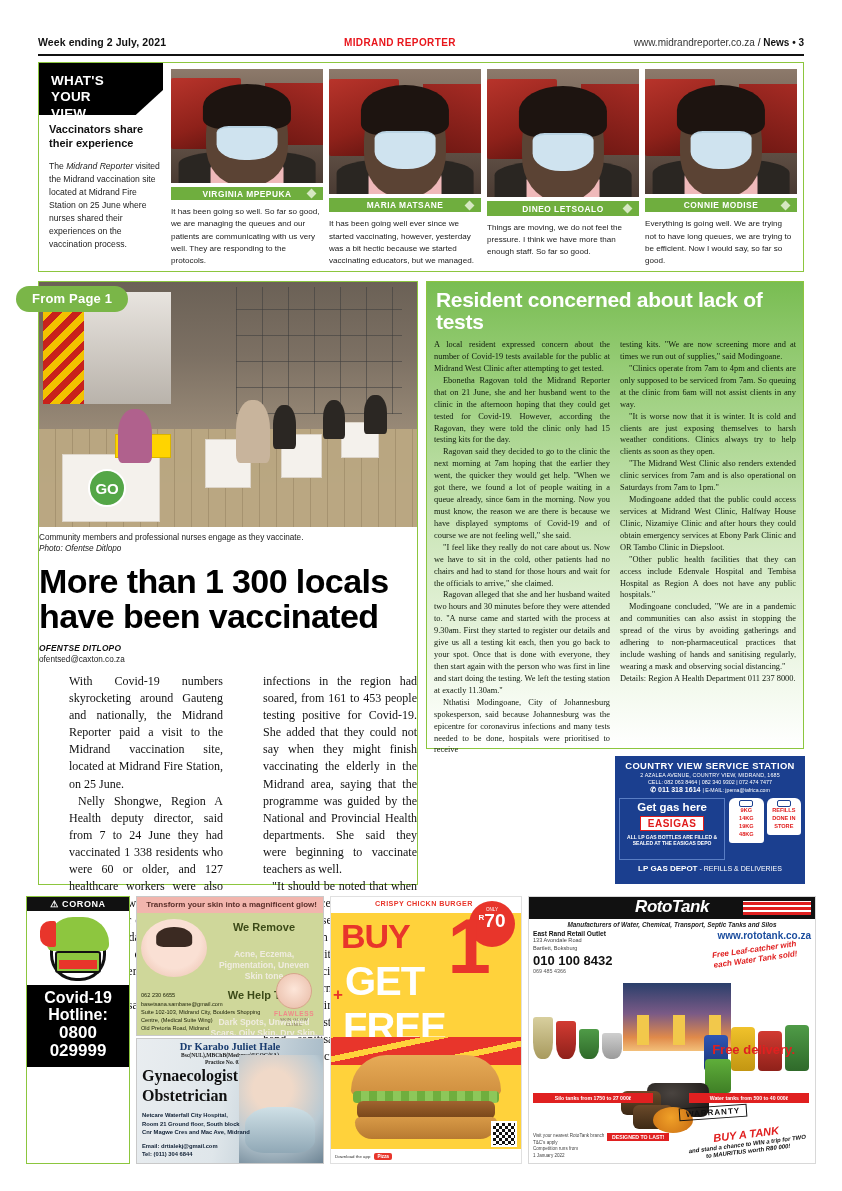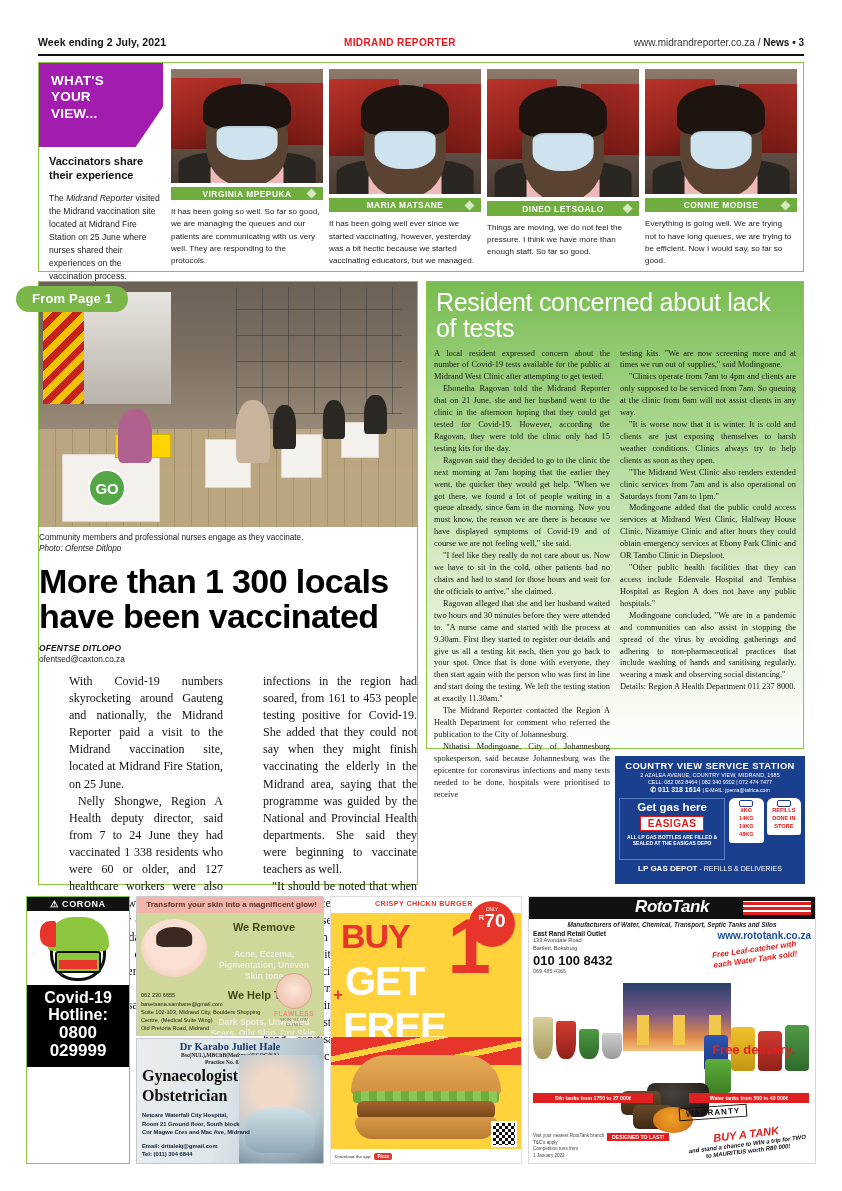--- a/index.html
+++ b/index.html
@@ -23,22 +23,22 @@
   .mh-right .url { color: #333; }
   .mh-right .sec { font-weight: bold; }
 
   
   .voxpop {
     position: absolute; left: 38px; top: 62px; width: 766px; height: 210px;
     border: 1.5px solid #8cc63e; background: #fff;
   }
   .vox-left { position: absolute; left: 0; top: 0; width: 132px; height: 100%; padding: 0 8px 0 10px; }
   .vox-flag {
-    position: relative; width: 124px; height: 84px; margin-left: -10px;
-    background: #a21caf;
+    position: relative; width: 124px; height: 52px; margin-left: -10px;
+    background: #000000;
     clip-path: polygon(0 0, 100% 0, 100% 52%, 78% 100%, 0 100%);
     padding: 10px 8px 14px 12px;
   }
   .vox-flag .t { color: #fff; font-size: 13.5px; font-weight: bold; line-height: 1.22; letter-spacing: .2px; }
   .vox-sub { margin-top: 8px; font-size: 11px; font-weight: bold; color: #111; line-height: 1.25; }
   .vox-body { margin-top: 9px; font-size: 8.6px; color: #222; line-height: 1.52; }
   .vox-body i { font-style: italic; }
 
   .vox-cards { position: absolute; left: 132px; top: 6px; right: 6px; bottom: 4px; display: flex; gap: 6px; }
   .vox-card { flex: 1; display: flex; flex-direction: column; }
@@ -133,21 +133,21 @@
   .main-cols p.first { text-indent: 0; }
 
   
   .sidebox {
     position: absolute; left: 426px; top: 281px; width: 378px; height: 468px;
     border: 1.5px solid #8cc63e;
     background: linear-gradient(180deg,#79bd52 0%, #9ccf7d 22%, #cfe7bd 55%, #f2f9ec 86%, #ffffff 100%);
     padding: 5px 7px 7px 7px;
   }
   .side-title {
-    font-size: 25px; font-weight: normal; color: #fff; line-height: 1.05;
+    font-size: 21px; font-weight: bold; color: #fff; line-height: 1.05;
     letter-spacing: -.3px; padding: 2px 2px 6px 2px;
   }
   .side-cols { display: flex; gap: 10px; }
   .side-cols .col { flex: 1; font-family: "Liberation Serif", serif; font-size: 8.4px; line-height: 1.42; color: #0f1a0c; text-align: justify; }
   .side-cols p { text-indent: 9px; }
   .side-cols p.first { text-indent: 0; }
 
   
   .ad-cv {
     position: absolute; left: 615px; top: 756px; width: 190px; height: 128px;
@@ -460,21 +460,20 @@
 
   <div class="sidebox">
     <div class="side-title">Resident concerned about lack of tests</div>
     <div class="side-cols">
       <div class="col">
         <p class="first">A local resident expressed concern about the number of Covid-19 tests available for the public at Midrand West Clinic after attempting to get tested.</p>
         <p>Ebonetha Ragovan told the Midrand Reporter that on 21 June, she and her husband went to the clinic in the afternoon hoping that they could get tested for Covid-19. However, according the Ragovan, they were told the clinic only had 15 testing kits for the day.</p>
         <p>Ragovan said they decided to go to the clinic the next morning at 7am hoping that the earlier they went, the quicker they would get help. "When we got there, we found a lot of people waiting in a queue already, since 6am in the morning. Now you must know, the reason we are there is because we have displayed symptoms of Covid-19 and of course we are not feeling well," she said.</p>
         <p>"I feel like they really do not care about us. Now we have to sit in the cold, other patients had no chairs and had to stand for those hours and wait for the officials to arrive," she claimed.</p>
         <p>Ragovan alleged that she and her husband waited two hours and 30 minutes before they were attended to. "A nurse came and started with the process at 9.30am. First they started to register our details and give us all a testing kit each, then you go back to your spot. Once that is done with everyone, they then start again with the person who was first in line and start doing the testing. We left the testing station at exactly 11.30am."</p>
-        <p>The Midrand Reporter contacted the Region A Health Department for comment who referred the publication to the City of Johannesburg.</p>
         <p>Nthatisi Modingoane, City of Johannesburg spokesperson, said because Johannesburg was the epicentre for coronavirus infections and many tests needed to be done, hospitals were prioritised to receive</p>
       </div>
       <div class="col">
         <p class="first">testing kits. "We are now screening more and at times we run out of supplies," said Modingoane.</p>
         <p>"Clinics operate from 7am to 4pm and clients are only supposed to be serviced from 7am. So queuing at the clinic from 6am will not assist clients in any way.</p>
         <p>"It is worse now that it is winter. It is cold and clients are just exposing themselves to harsh weather conditions. Clinics always try to help clients as soon as they open.</p>
         <p>"The Midrand West Clinic also renders extended clinic services from 7am and is also operational on Saturdays from 7am to 1pm."</p>
         <p>Modingoane added that the public could access services at Midrand West Clinic, Halfway House Clinic, Nizamiye Clinic and after hours they could obtain emergency services at Ebony Park Clinic and OR Tambo Clinic in Diepsloot.</p>
         <p>"Other public health facilities that they can access include Edenvale Hospital and Tembisa Hospital as Region A does not have any public hospitals."</p>
         <p>Modingoane concluded, "We are in a pandemic and communities can also assist in stopping the spread of the virus by avoiding gatherings and adhering to non-pharmaceutical practices that include washing of hands and sanitising regularly, wearing a mask and observing social distancing."</p>

